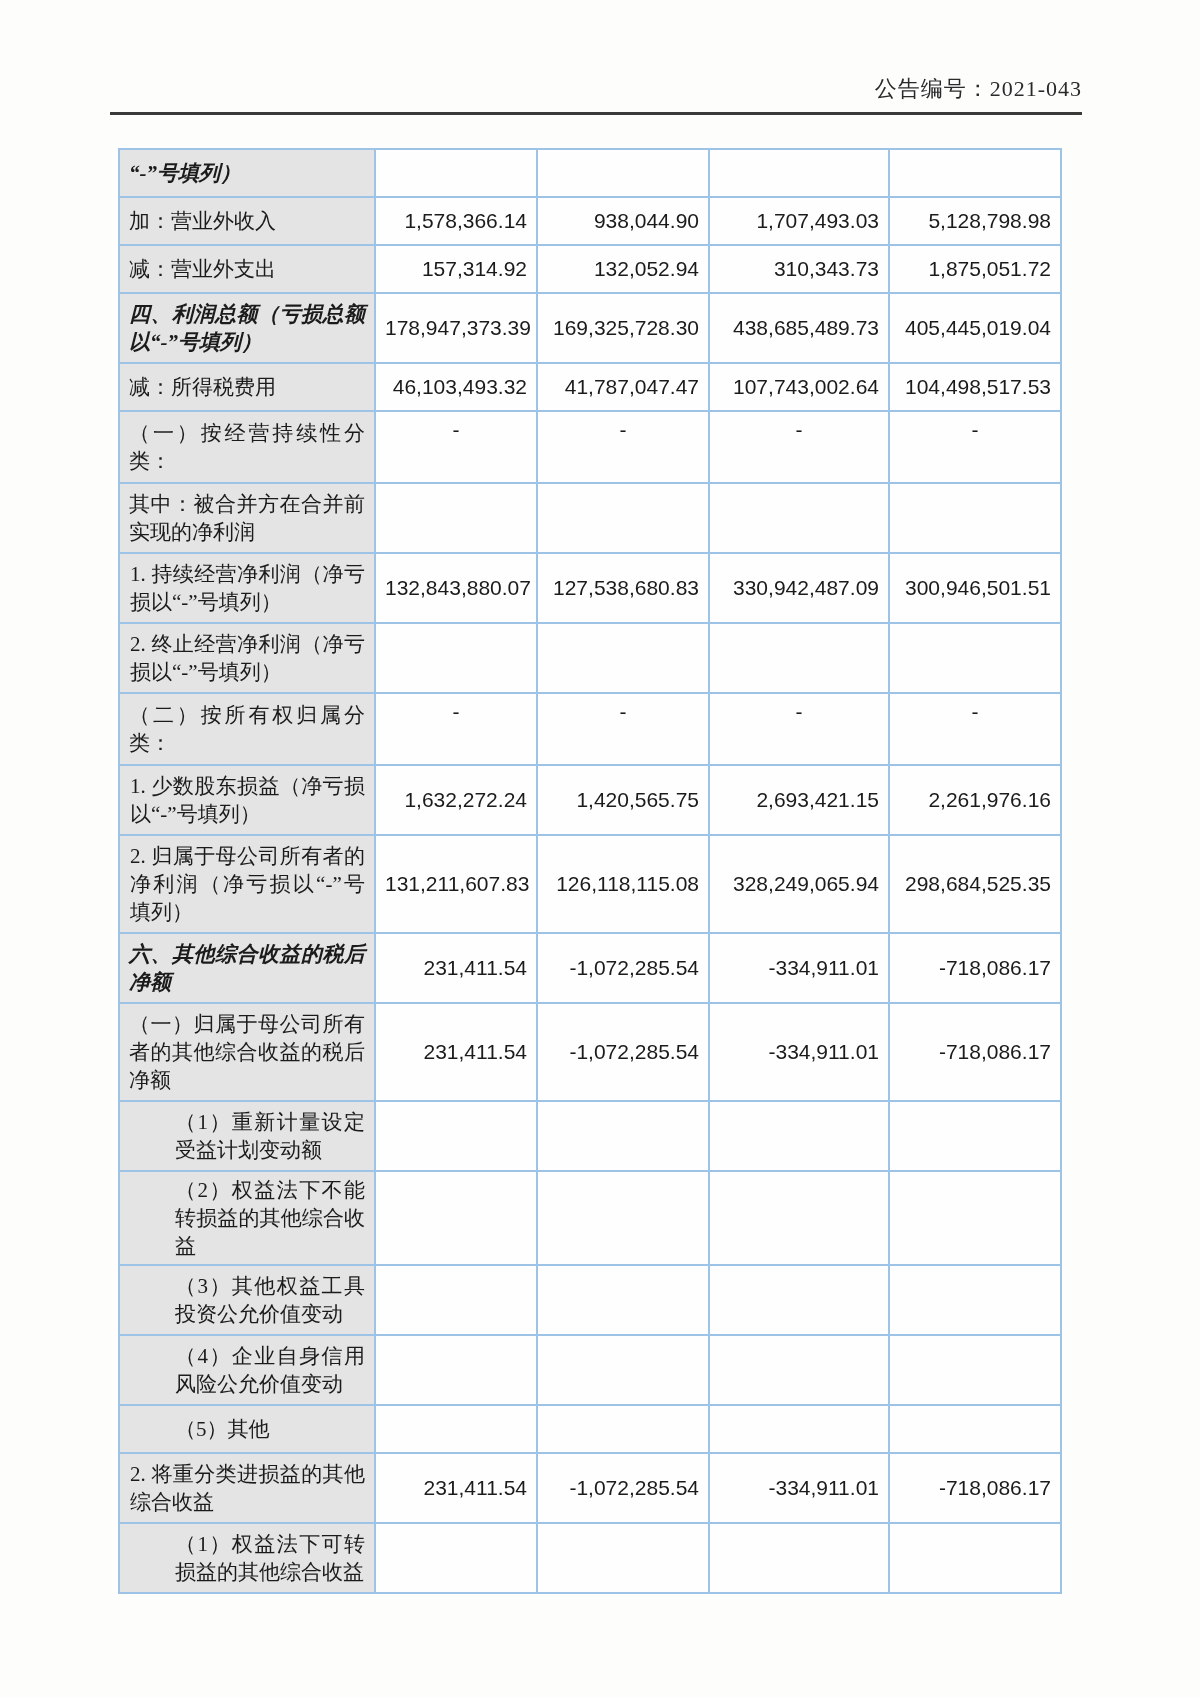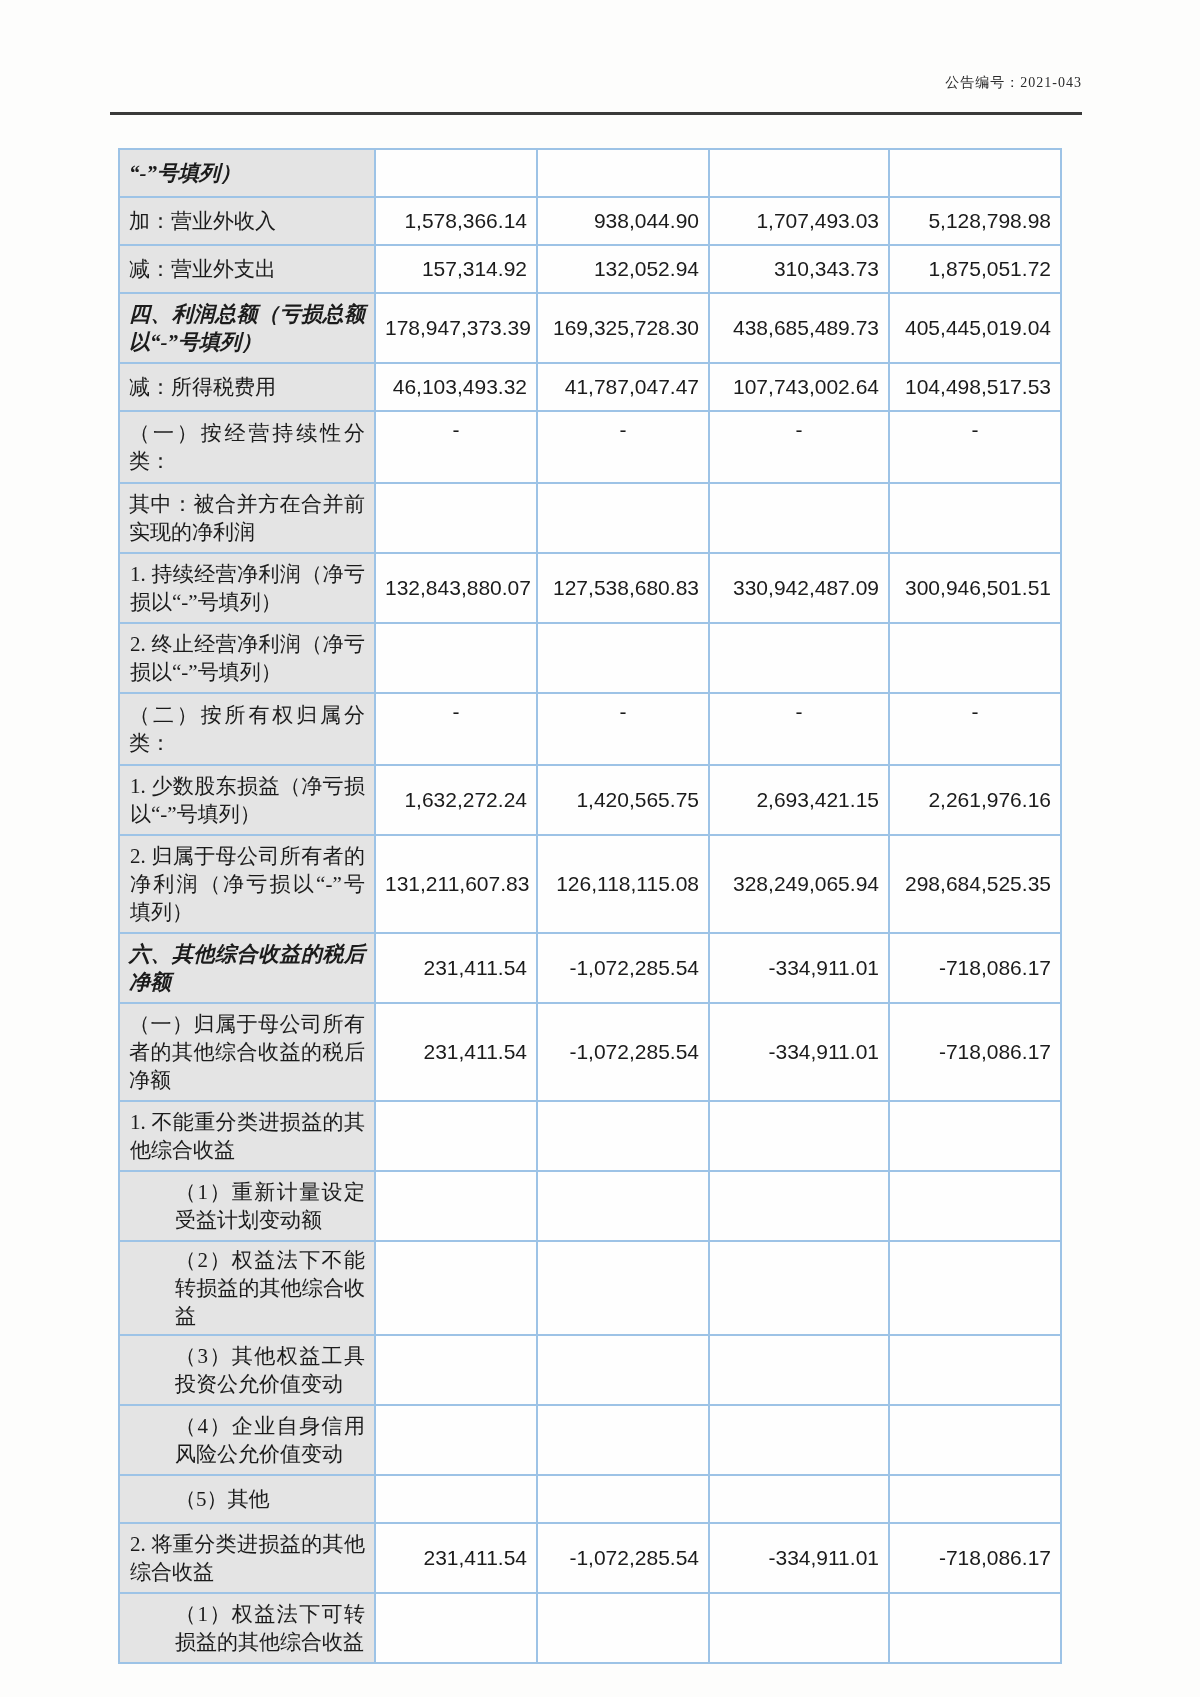--- a/index.html
+++ b/index.html
@@ -5,21 +5,21 @@
   html,body{margin:0;padding:0;}
   body{
     width:1200px;height:1697px;
     background:#fdfdfc;
     font-family:"Liberation Serif","DejaVu Serif",serif;
   }
   .page{position:relative;width:1200px;height:1697px;overflow:hidden;}
 
   .notice{
     position:absolute;top:74px;right:118px;
-    font-size:14px;color:#2a2a2a;letter-spacing:1px;
+    font-size:22px;color:#2a2a2a;letter-spacing:1px;
     font-family:"Liberation Serif","DejaVu Serif",serif;
   }
   .rule{
     position:absolute;top:112px;left:110px;width:972px;height:3px;
     background:#3a3a3a;
   }
 
   table.fin{
     position:absolute;left:118px;top:148px;
     width:942px;
@@ -169,27 +169,20 @@
           <td class="num">-718,086.17</td>
         </tr>
         <tr class="h3">
           <td class="label">（一）归属于母公司所有者的其他综合收益的税后净额</td>
           <td class="num">231,411.54</td>
           <td class="num">-1,072,285.54</td>
           <td class="num">-334,911.01</td>
           <td class="num">-718,086.17</td>
         </tr>
         <tr class="h2">
-          <td class="label indent1">1. 不能重分类进损益的其他综合收益</td>
-          <td class="num"></td>
-          <td class="num"></td>
-          <td class="num"></td>
-          <td class="num"></td>
-        </tr>
-        <tr class="h2">
           <td class="label indent2">（1）重新计量设定受益计划变动额</td>
           <td class="num"></td>
           <td class="num"></td>
           <td class="num"></td>
           <td class="num"></td>
         </tr>
         <tr class="h2">
           <td class="label indent2">（2）权益法下不能转损益的其他综合收益</td>
           <td class="num"></td>
           <td class="num"></td>

